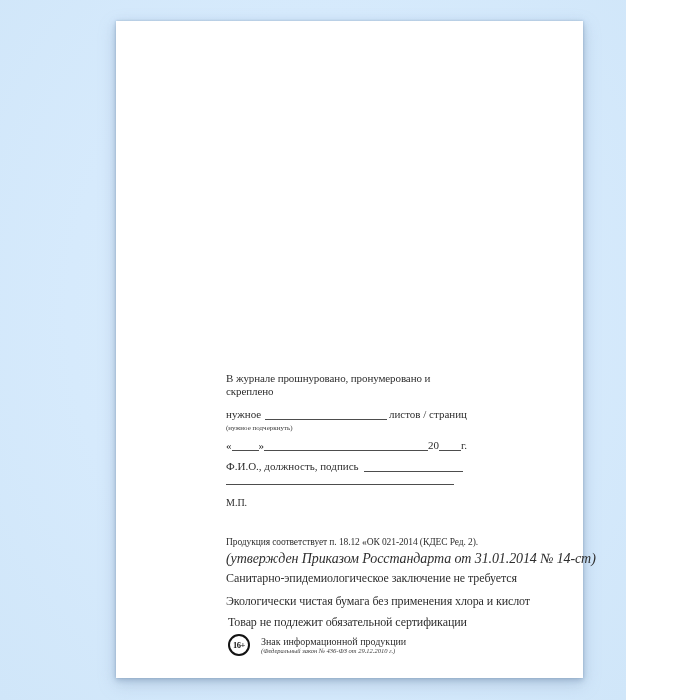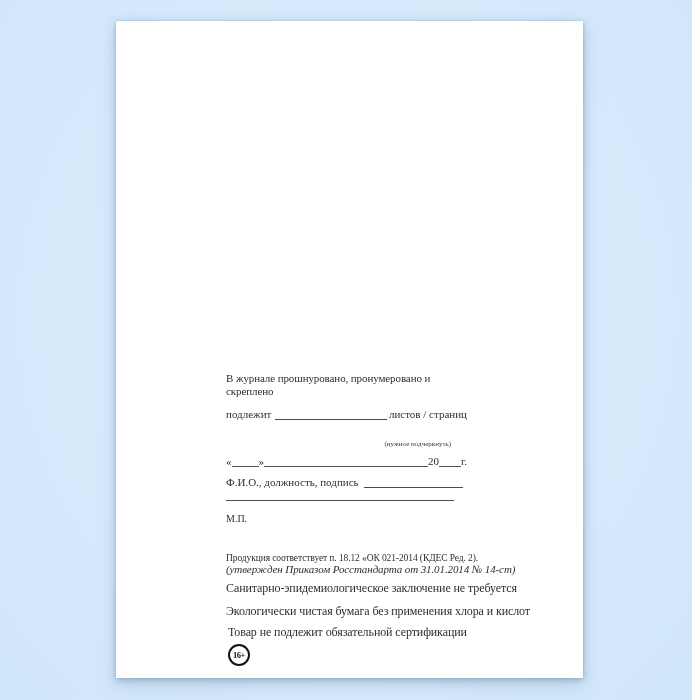--- a/index.html
+++ b/index.html
@@ -1,18 +1,18 @@
 <!DOCTYPE html>
 <html><head>
 <meta charset="utf-8">
 <style>
   * { margin:0; padding:0; box-sizing:border-box; }
   html,body { width:700px; height:700px; }
   .scene {
-    position:relative; width:692px; height:700px;
+    position:relative; width:626px; height:700px;
     background: radial-gradient(ellipse at 50% 45%, #dceefd 0%, #d6eafc 55%, #d0e6f9 100%);
     overflow:hidden;
     font-family:"Liberation Serif", serif;
   }
   .page {
     position:absolute; left:116px; top:21px; width:467px; height:657px;
     background:#ffffff;
     box-shadow: 0 2px 6px rgba(125,152,182,0.60), 0 6px 16px rgba(125,152,182,0.35), 0 0 2px rgba(125,152,182,0.45);
   }
   .content {
@@ -20,33 +20,33 @@
     color:#2e2e2e;
   }
   .row { display:flex; align-items:flex-end; font-size:11px; line-height:13px; white-space:nowrap; }
   .blank { border-bottom:1px solid #4d4d4d; height:10px; }
   .grow { flex:1 1 auto; }
   .w27 { width:27px; }
   .w22 { width:22px; }
   .stitch { display:block; font-size:11px; line-height:13px; letter-spacing:-0.1px; }
   .seal { margin-top:10px; }
   .seal .blank { margin:0 2px 1px 4px; }
-  .note { display:block; margin-top:19px; padding-right:16px; text-align:right;
+  .note { display:block; margin-top:3px; padding-right:16px; 
           font-size:7px; line-height:9px; color:#3a3a3a; }
   .date { margin-top:6px; }
   .date .blank { margin-bottom:1px; }
   .fio { margin-top:8px;justify-content:center; }
   .fio .blank { margin:0 4px 1px 5px; }
   .fullline { margin-top:11px; height:1px; margin-right:13px; }
   .fullline .blank { height:0; width:100%; }
   .stamp { margin-top:12px; text-align:left; padding-right:11px; font-size:10px; line-height:12px; }
   .para { margin-top:28px; letter-spacing:-0.1px; }
   .para .c1 { font-size:9.5px; line-height:10.5px; white-space:nowrap; }
   .para .c2 { font-size:8.5px; line-height:9.5px; white-space:nowrap; }
-  .para .c3 { font-size:11px;  line-height:10.5px; font-style:italic; white-space:nowrap; }
+  .para .c3 { font-size:14px;  line-height:10.5px; font-style:italic; white-space:nowrap;margin-top:6px; }
   .stmt { font-size:12px; line-height:12px; letter-spacing:-0.1px; white-space:nowrap; }
   .stmt.s1 { margin-top:8px; }
   .stmt.s2 { margin-top:9px; padding-left:2px; }
   .stmt.s3 { margin-top:11px; }
   .agemark { margin-top:5px; display:flex; align-items:flex-start; }
   .badge {
     flex:0 0 auto; width:22px; height:22px; margin-left:2px; margin-top:1px;
     border:2px solid #131313; border-radius:50%;
     display:flex; align-items:center; justify-content:center;
     font-family:Liberation Serif, serif; font-weight:bold; font-size:8.5px;
@@ -59,21 +59,21 @@
 </head>
 <body>
 
 <div class="scene">
   <div class="page">
     <div class="content">
 
       <div class="stitch">В журнале прошнуровано, пронумеровано и скреплено</div>
 
       <div class="row seal">
-        <span>подлежит</span>
+        <span>нужное</span>
         <span class="blank grow"></span>
         <span>листов / страниц</span>
       </div>
 
       <div class="note">(нужное подчеркнуть)</div>
 
       <div class="row date">
         <span>«</span>
         <span class="blank w27"></span>
         <span>»</span>
@@ -98,17 +98,21 @@
         <div class="c1">Продукция соответствует п. 18.12 «ОК 021-2014 (КДЕС Ред. 2).</div>
         <div class="c3">(утвержден Приказом Росстандарта от 31.01.2014 № 14-ст)</div>
       </div>
 
       <div class="stmt s1">Санитарно-эпидемиологическое заключение не требуется</div>
       <div class="stmt s3">Экологически чистая бумага без применения хлора и кислот</div>
       <div class="stmt s2">Товар не подлежит обязательной сертификации</div>
 
       <div class="agemark">
         <span class="badge">16+</span>
+        <div class="agetext">
+          <div class="agetitle">Знак информационной продукции</div>
+          <div class="agelaw">(Федеральный закон № 436-ФЗ от 29.12.2010 г.)</div>
+        </div>
       </div>
 
     </div>
   </div>
 </div>
 
 </body></html>

